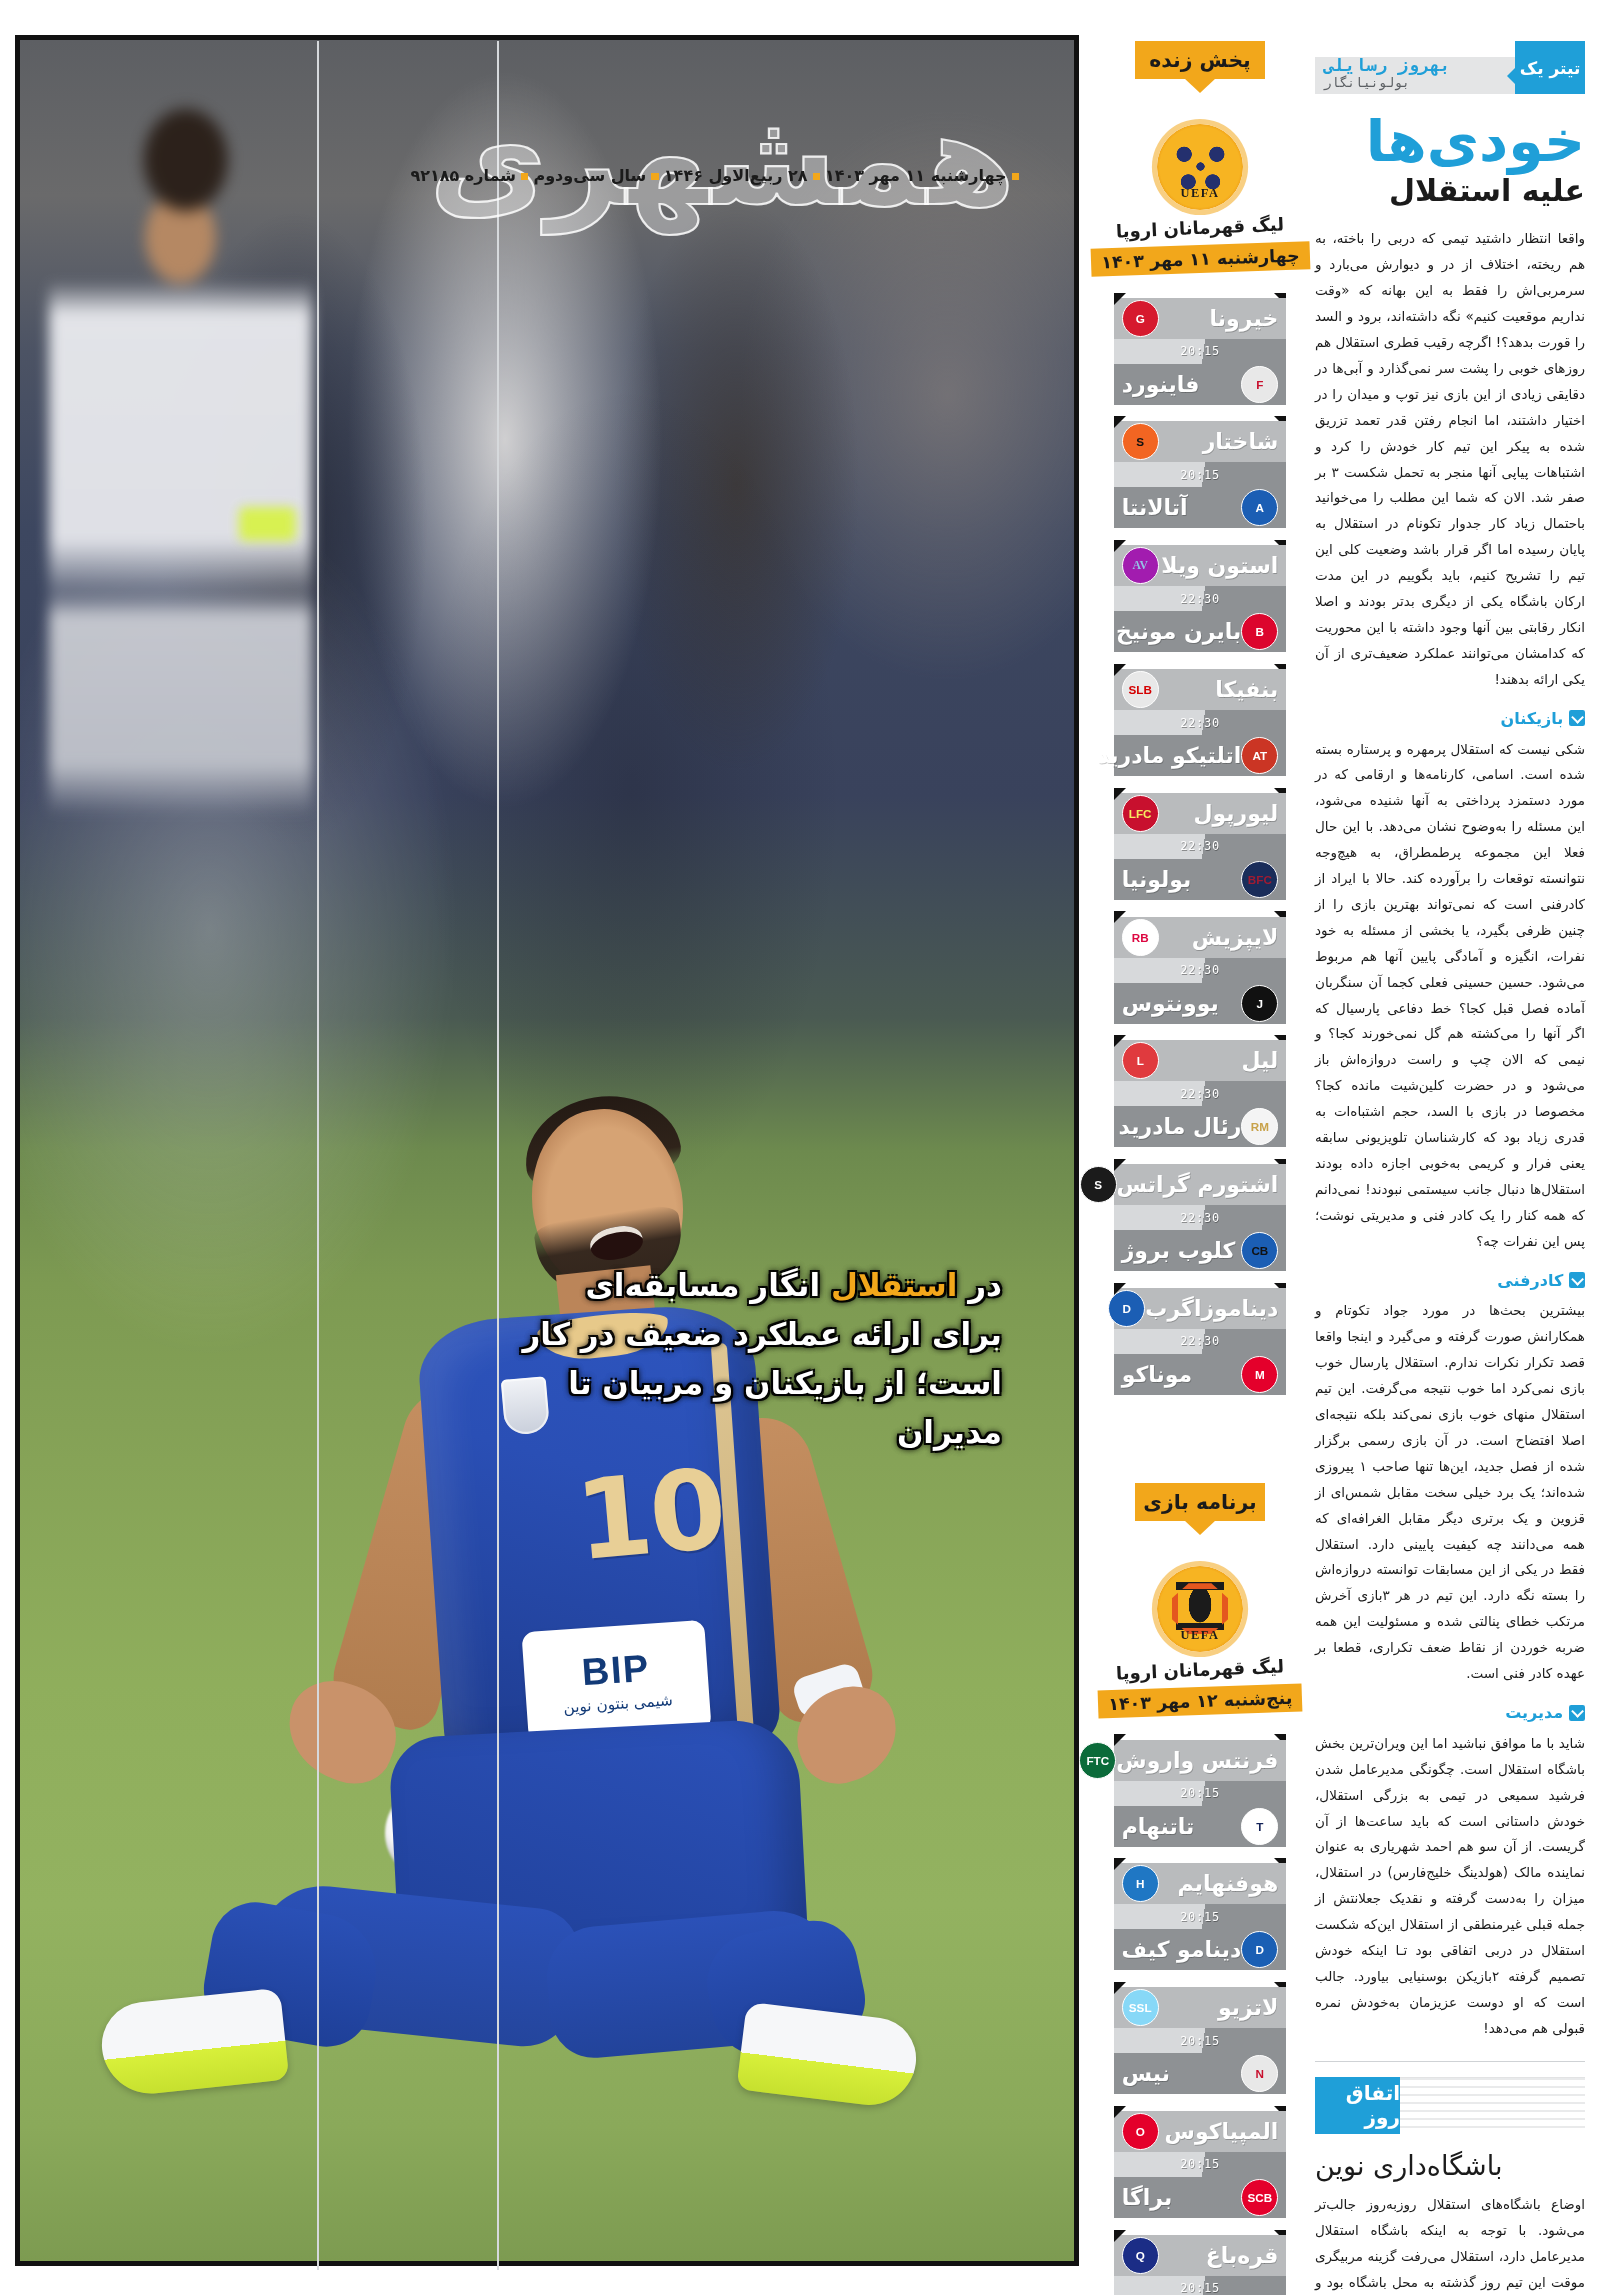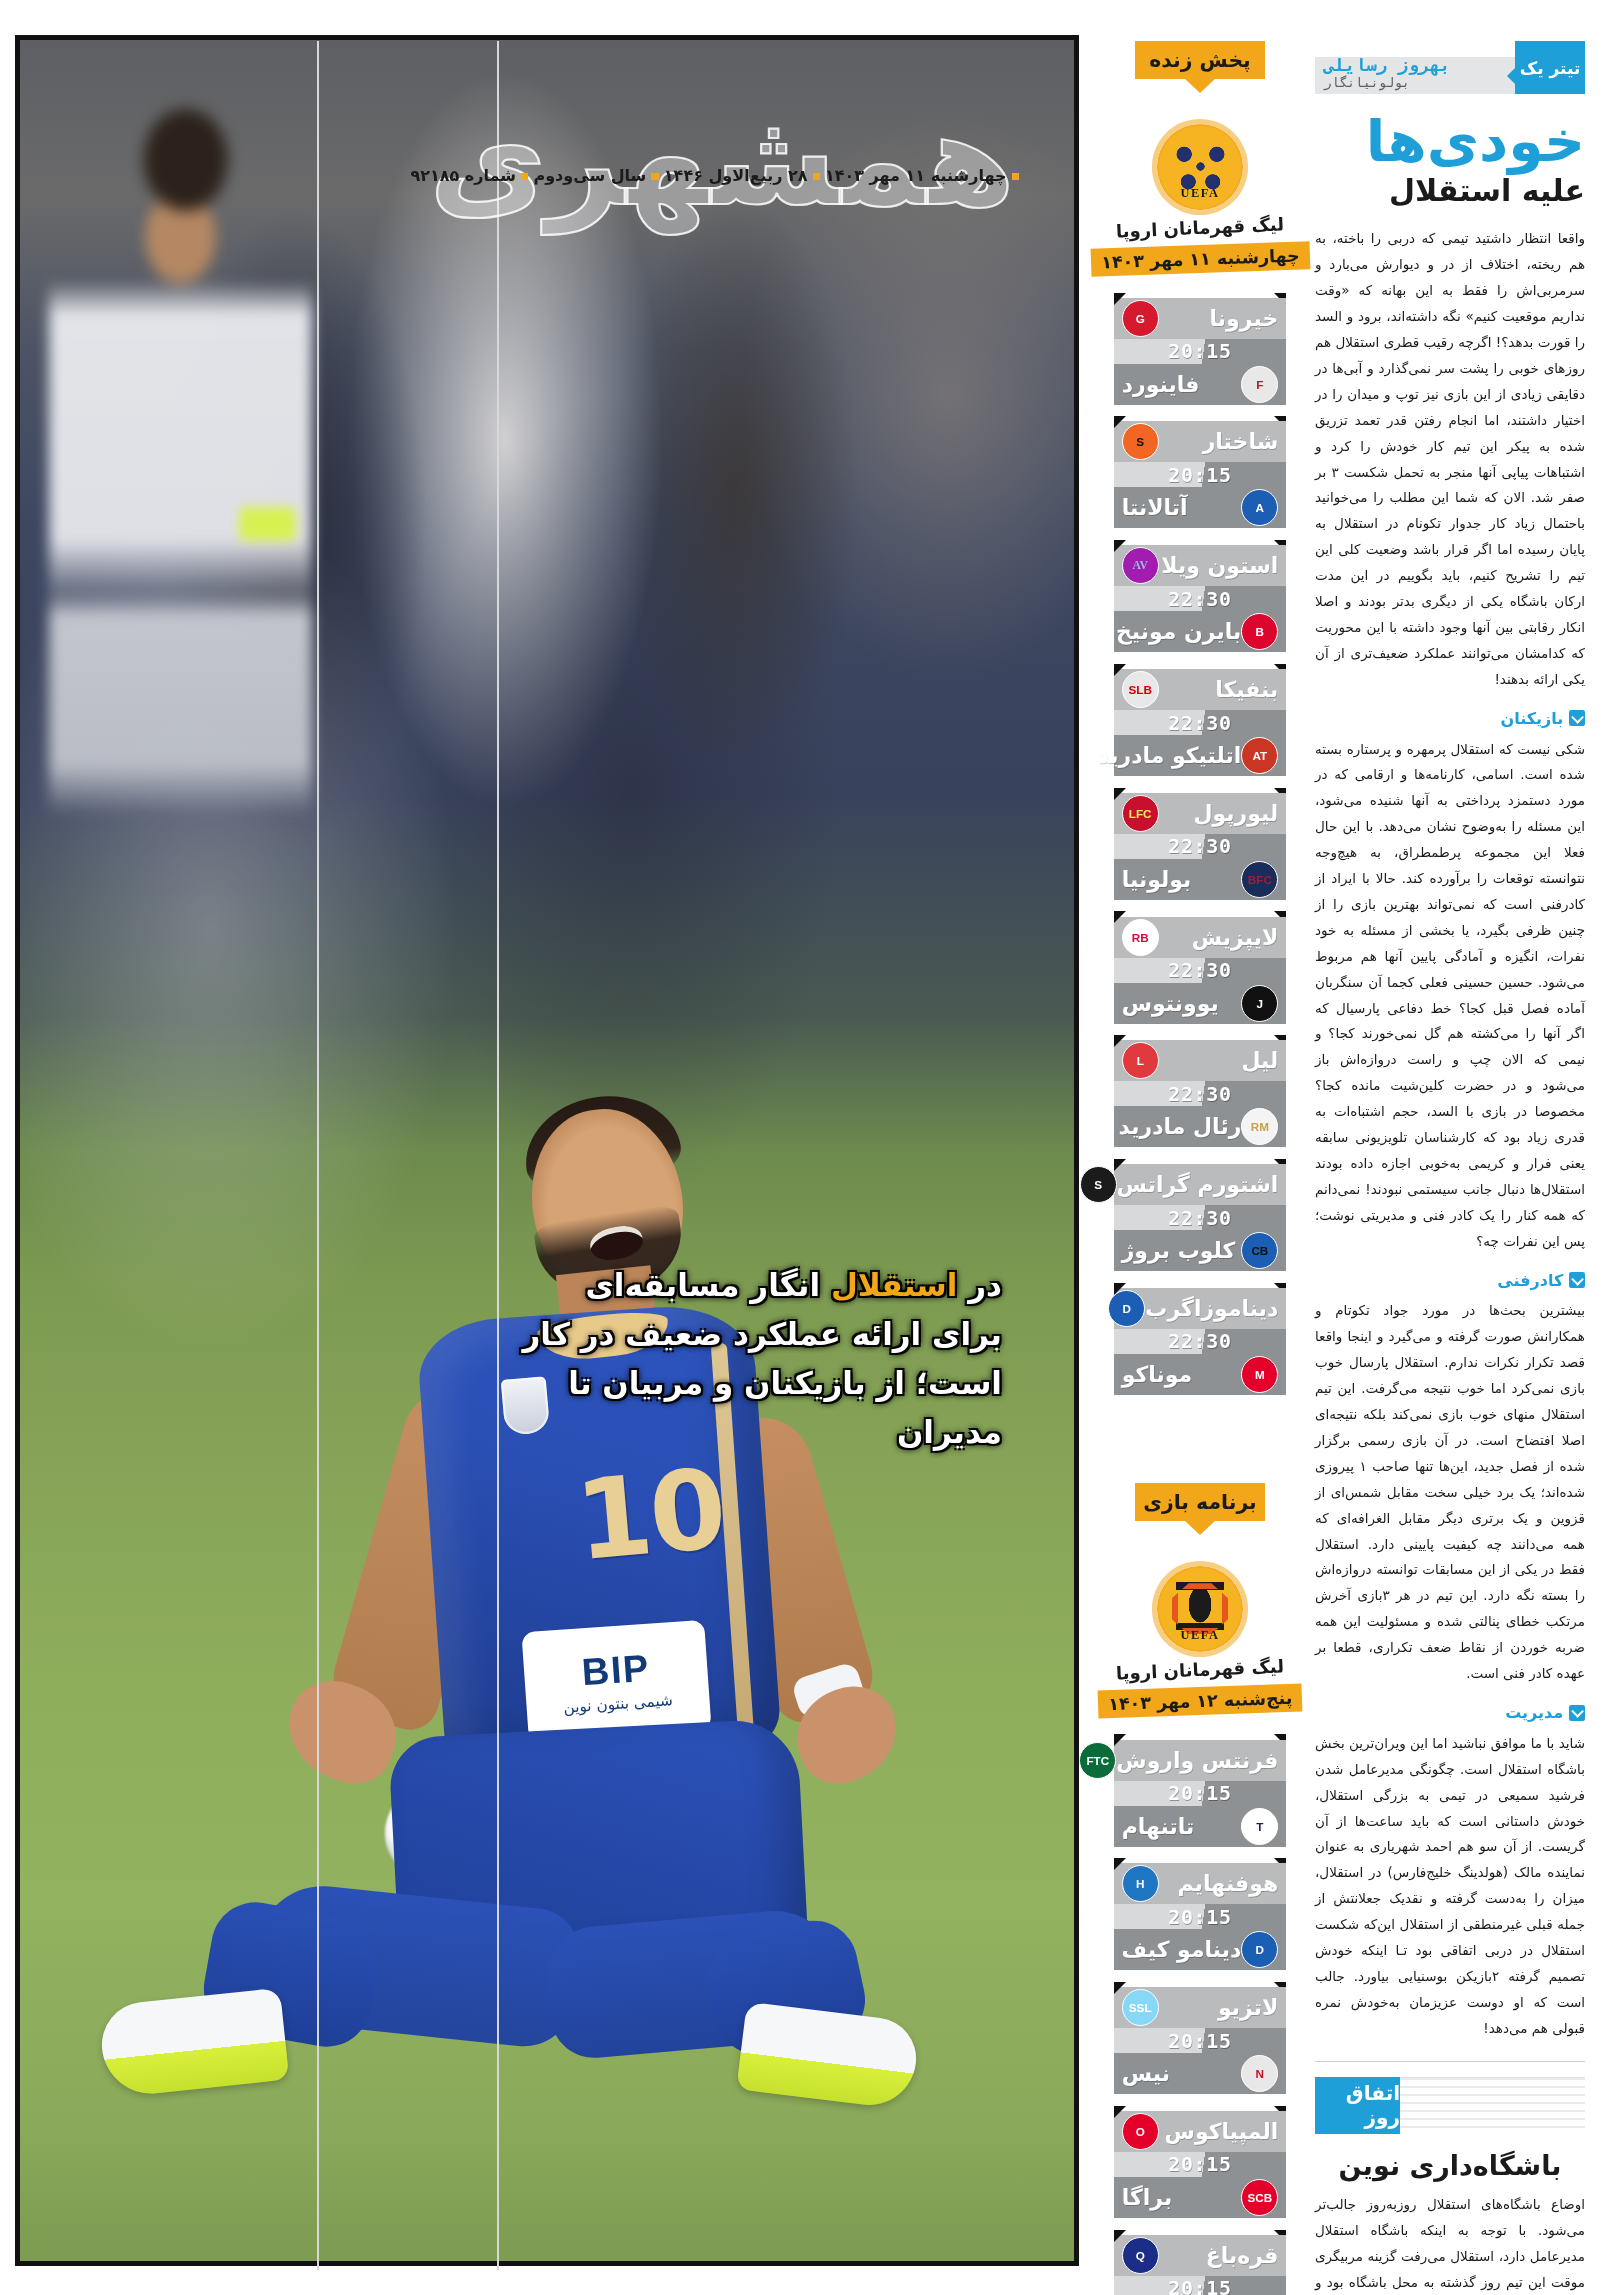--- a/index.html
+++ b/index.html
@@ -492,22 +492,22 @@
     font-family:"Liberation Sans", sans-serif;
   }
   .time-bar {
     height: 25px;
     background: linear-gradient(98deg, #d7d9db 0%, #d7d9db 52%, #8e9194 52%, #8e9194 100%);
     display:flex; align-items:center; justify-content:center;
     position:relative;
   }
   .time-bar .t {
     font-family:"DejaVu Sans Mono", monospace;
-    font-size: 20px;
-    font-weight: 700;
+    font-size: 12px;
+    font-weight: 400;
     color:#ffffff;
     letter-spacing: 0.7px;
     text-shadow: 0.7px 0.7px 0 rgba(0,0,0,.35);
   }
 
   
   .article-col {
     width: 317px;
     padding: 41px 22px 22px 25px;
     background:#fff;
@@ -604,22 +604,22 @@
     display:flex; align-items:center; justify-content:center;
     width: 85px; flex:0 0 85px;
   }
   .promo-lines {
     flex:1;
     background: repeating-linear-gradient(180deg,
       #e9eaeb 0px, #e9eaeb 2.2px, #ffffff 2.2px, #ffffff 8px);
     border-top: 0.7px solid #e2e3e4;
   }
   .promo-title {
-    font-size: 27px; font-weight:700; color:#1b1b1b;
-    text-align:center; margin-bottom: 11.7px;
+    font-size: 27px; font-weight:400; color:#1b1b1b;
+    text-align:left; margin-bottom: 11.7px;
   }
 
   .divider-v {
     position:absolute;
     top: 41px; bottom: 25px;
     width: 1.5px;
     background: #d6d9dc;
   }
   .div-1 { left: 317px; }
   .div-2 { left: 497px; }

